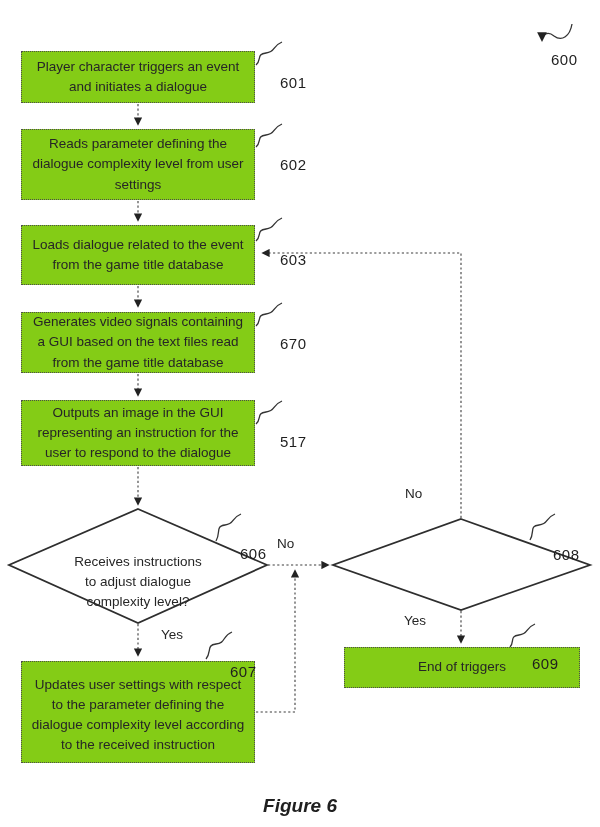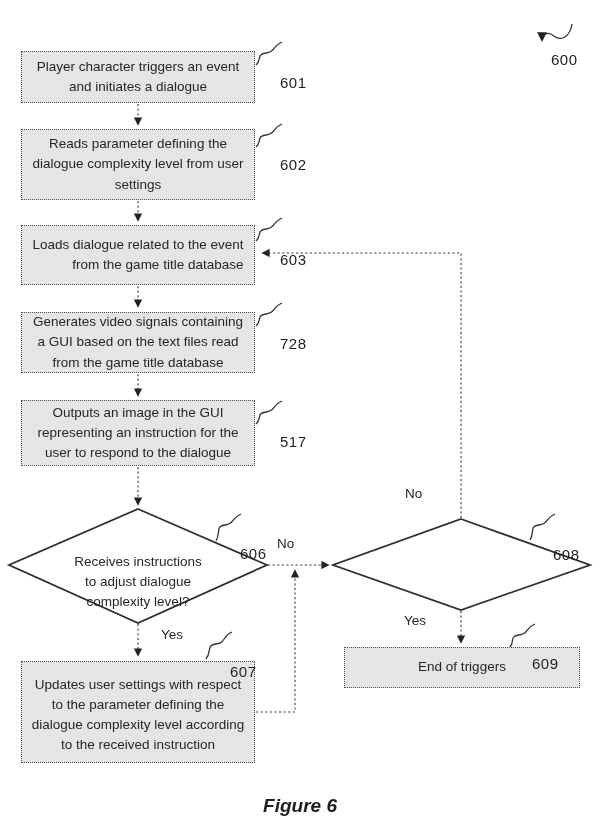--- a/index.html
+++ b/index.html
@@ -14,21 +14,21 @@
   }
   .overlay {
     position: absolute;
     left: 0; top: 0;
     width: 600px; height: 827px;
     pointer-events: none;
   }
   .fbox {
     position: absolute;
     border: 1px dotted #4d4d4d;
-    background: #e5e5e5;
+    background: #84cc16;
     display: flex;
     align-items: center;
     justify-content: center;
     text-align: center;
     font-size: 13.5px;
     line-height: 1.5;
     color: #262626;
     box-sizing: border-box;
   }
   .fbox span { white-space: pre-line; }
@@ -108,21 +108,21 @@
 
   <div class="fbox" style="left:21px; top:51px;  width:234px; height:52px;">
     <span>Player character triggers an event
 and initiates a dialogue</span>
   </div>
   <div class="fbox" style="left:21px; top:129px; width:234px; height:71px;">
     <span>Reads parameter defining the
 dialogue complexity level from user
 settings</span>
   </div>
-  <div class="fbox" style="left:21px; top:225px; width:234px; height:60px;text-align:right;">
+  <div class="fbox" style="left:21px; top:225px; width:234px; height:60px;">
     <span>Loads dialogue related to the event
 from the game title database</span>
   </div>
   <div class="fbox" style="left:21px; top:312px; width:234px; height:61px;">
     <span>Generates video signals containing
 a GUI based on the text files read
 from the game title database</span>
   </div>
   <div class="fbox" style="left:21px; top:400px; width:234px; height:66px;">
     <span>Outputs an image in the GUI
@@ -140,21 +140,21 @@
   </div>
 
   <div class="dtext" style="left:43px;  top:536px; width:190px;margin-top:16px;">Receives instructions
 to adjust dialogue
 complexity level?</div>
 
   <span class="ref" style="left:551px; top:3px;">600</span>
   <span class="ref" style="left:280px; top:26px;">601</span>
   <span class="ref" style="left:280px; top:108px;">602</span>
   <span class="ref" style="left:280px; top:203px;">603</span>
-  <span class="ref" style="left:280px; top:287px;">728</span>
+  <span class="ref" style="left:280px; top:287px;">670</span>
   <span class="ref" style="left:280px; top:385px;">517</span>
   <span class="ref" style="left:240px; top:497px;">606</span>
   <span class="ref" style="left:230px; top:615px;">607</span>
   <span class="ref" style="left:553px; top:498px;">608</span>
   <span class="ref" style="left:532px; top:607px;">609</span>
 
   <span class="branch" style="left:277px; top:536px;">No</span>
   <span class="branch" style="left:161px; top:627px;">Yes</span>
   <span class="branch" style="left:405px; top:486px;">No</span>
   <span class="branch" style="left:404px; top:613px;">Yes</span>

